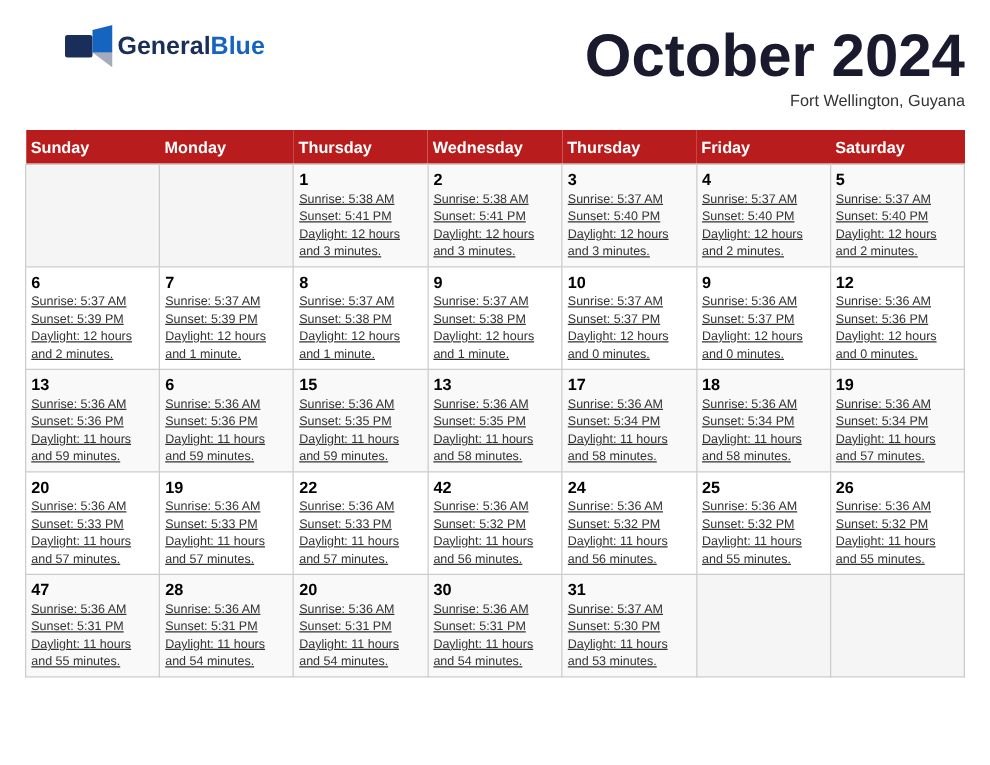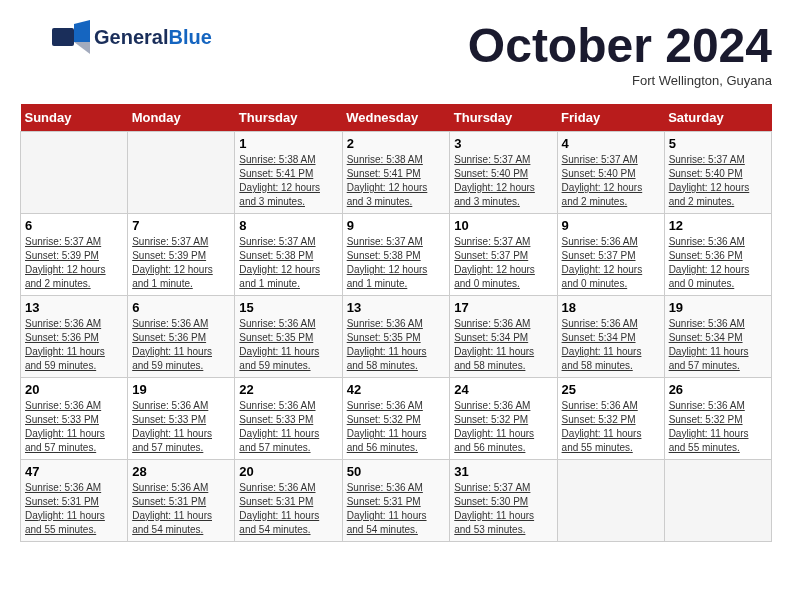--- a/index.html
+++ b/index.html
@@ -292,21 +292,21 @@
 Sunset: 5:31 PM
 Daylight: 11 hours and 54 minutes.</div>
         </td>
         <td>
           <div class="day-number">20</div>
           <div class="day-detail" style="white-space: pre-line;">Sunrise: 5:36 AM
 Sunset: 5:31 PM
 Daylight: 11 hours and 54 minutes.</div>
         </td>
         <td>
-          <div class="day-number">50</div>
+          <div class="day-number">30</div>
           <div class="day-detail" style="white-space: pre-line;">Sunrise: 5:36 AM
 Sunset: 5:31 PM
 Daylight: 11 hours and 54 minutes.</div>
         </td>
         <td>
           <div class="day-number">31</div>
           <div class="day-detail" style="white-space: pre-line;">Sunrise: 5:37 AM
 Sunset: 5:30 PM
 Daylight: 11 hours and 53 minutes.</div>
         </td>

